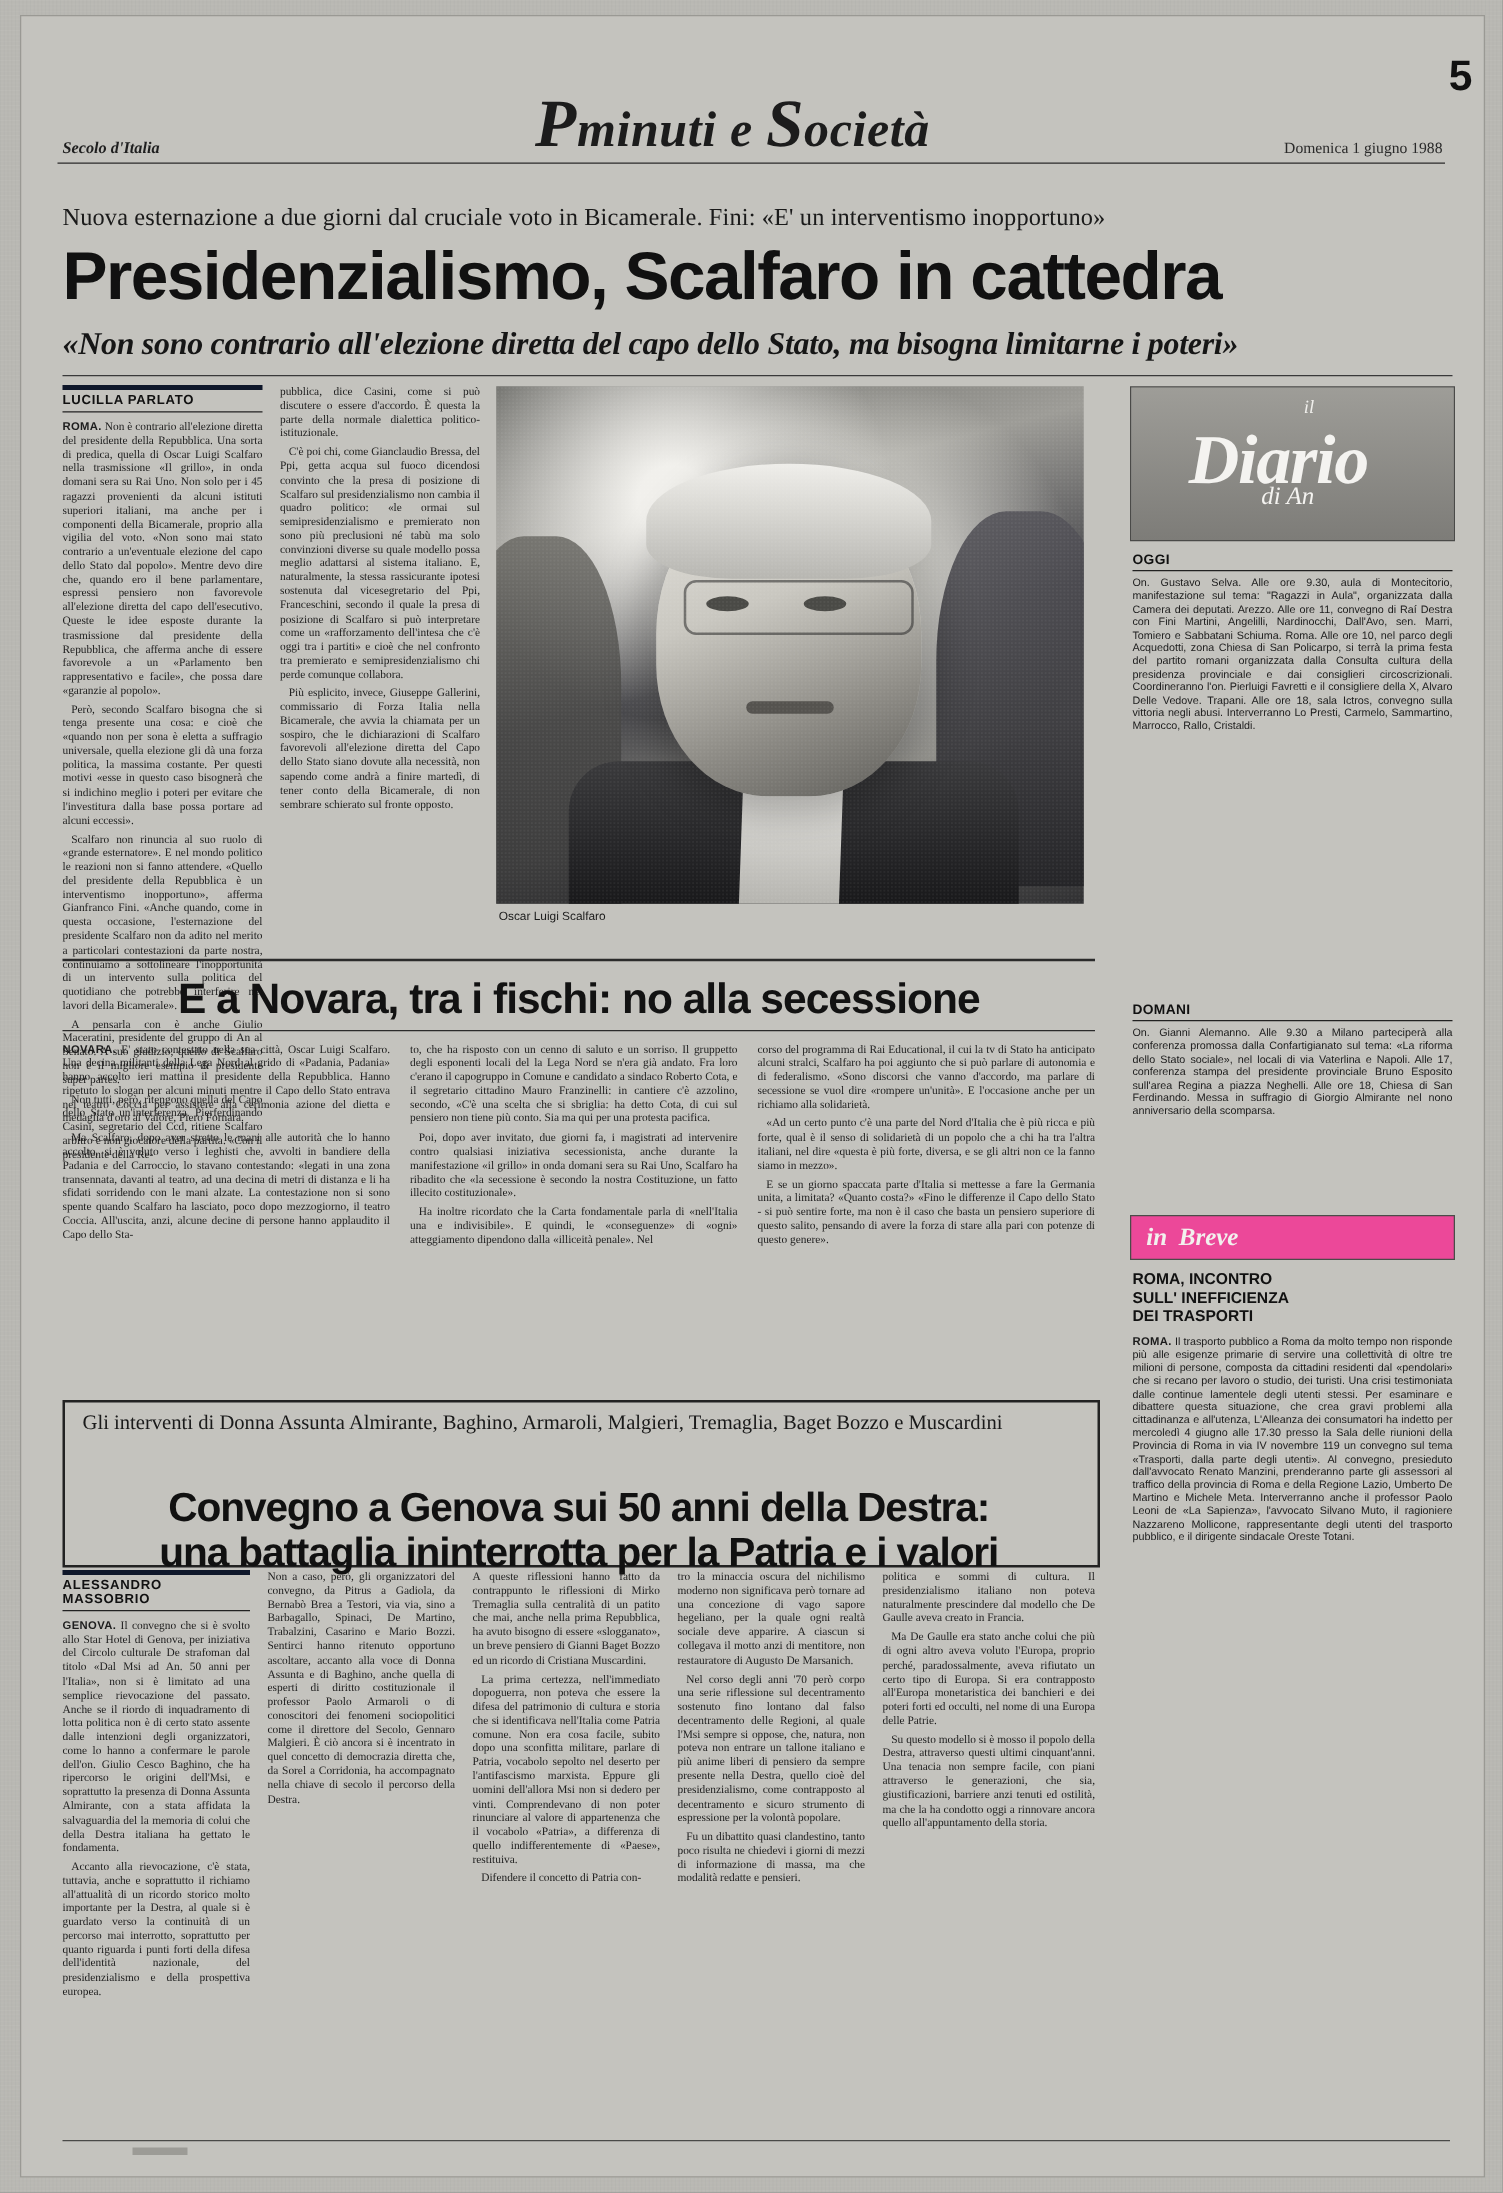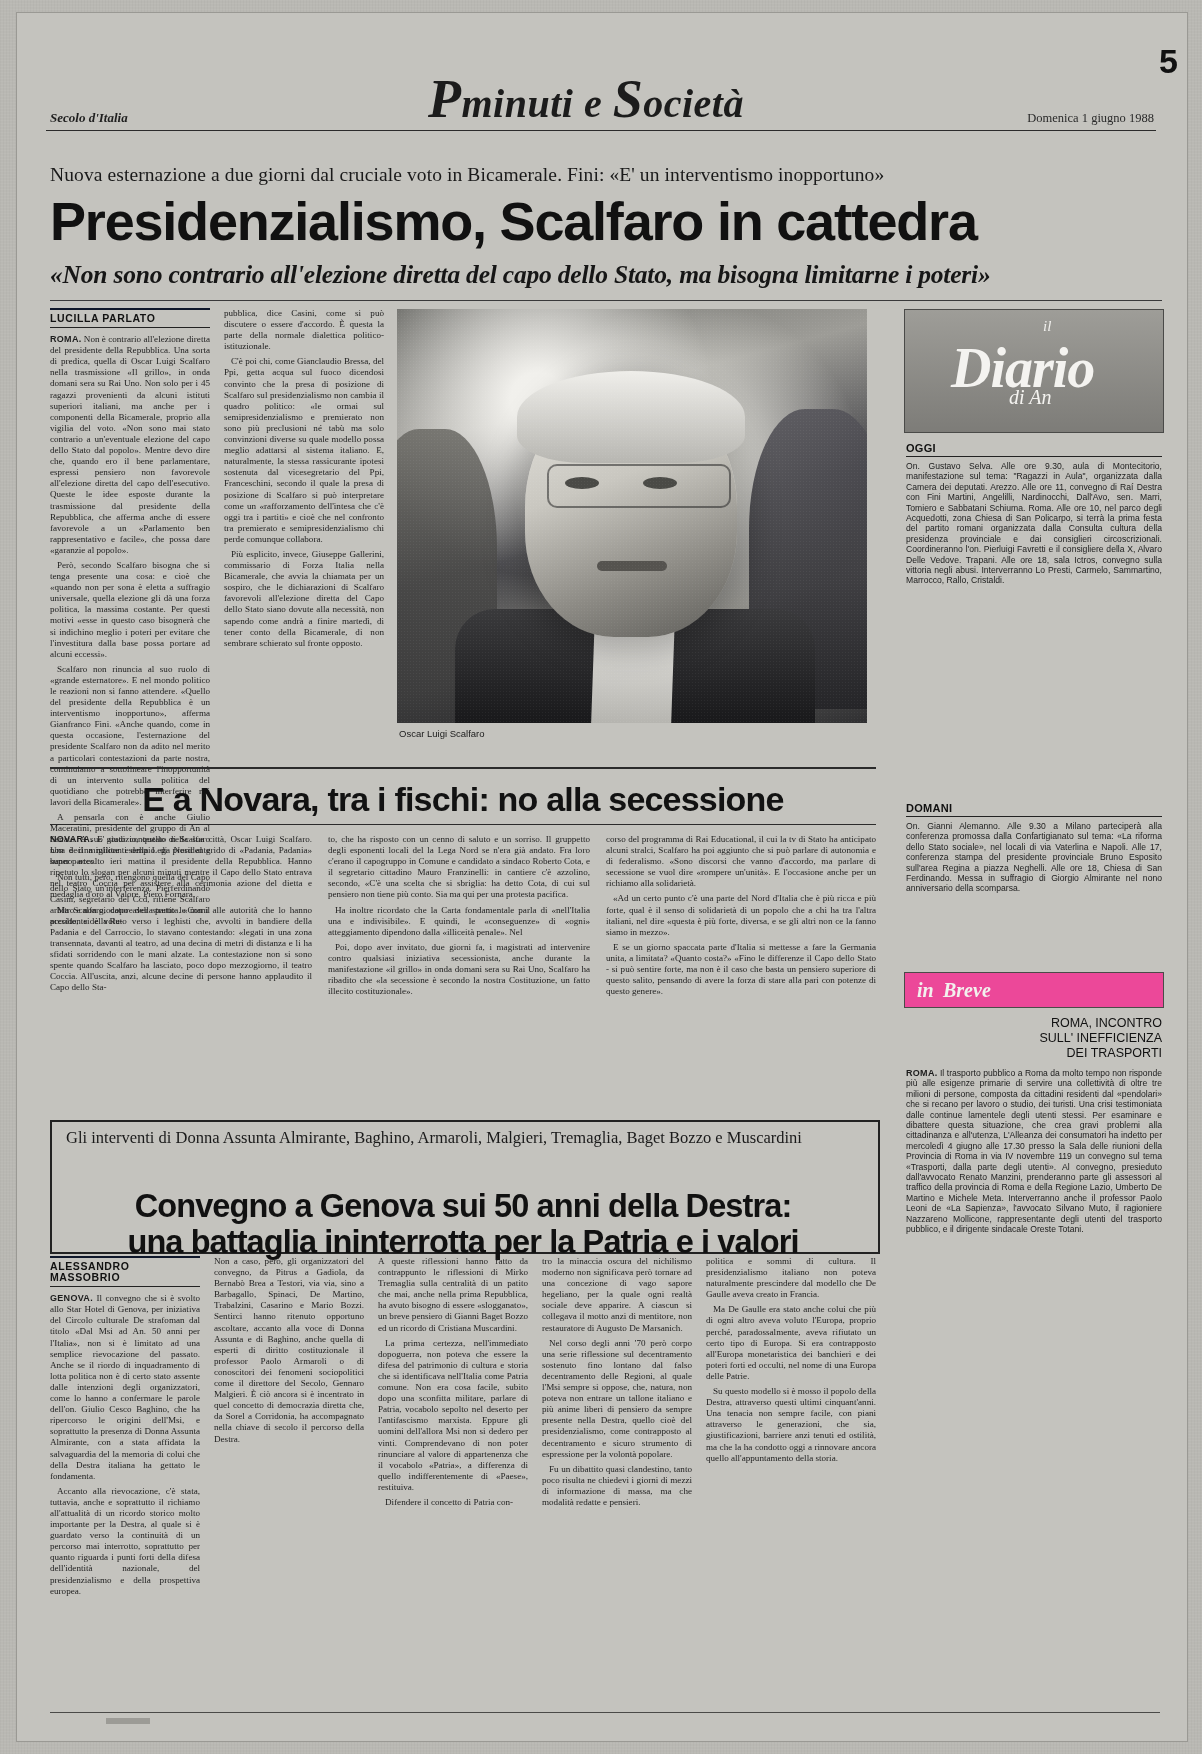--- a/index.html
+++ b/index.html
@@ -52,21 +52,21 @@
   }
   .subhead{
     position:absolute;left:34px;top:248px;width:1112px;
     font-family:"Liberation Serif",serif;font-style:italic;font-weight:bold;
     font-size:25.5px;color:#161616;letter-spacing:-.2px;
   }
   .hr-thin{position:absolute;left:34px;top:288px;width:1112px;border-top:1px solid #39393a;}
   
   .byline{
     font-family:"Liberation Sans",sans-serif;font-weight:bold;font-size:10.5px;
-    letter-spacing:.6px;color:#111;border-top:2px solid #0f172a;border-bottom:1px solid #222;
+    letter-spacing:.6px;color:#111;border-top:4px solid #0f172a;border-bottom:1px solid #222;
     padding:3px 0 3px 0;margin-bottom:6px;
   }
   .col{
     position:absolute;font-family:"Liberation Serif",serif;font-size:9.1px;
     line-height:11.1px;text-align:justify;color:#1d1d1d;
     hyphens:auto;-webkit-hyphens:auto;
   }
   .col p{margin:0 0 4px 0;text-indent:7px;}
   .col p.first{text-indent:0;}
   .lead{font-family:"Liberation Sans",sans-serif;font-weight:bold;font-size:9px;letter-spacing:.3px;}
@@ -147,22 +147,22 @@
     position:absolute;left:888px;top:960px;width:258px;height:34px;
     background:#ec4899;border:1px solid #4b4b49;
   }
   .inbreve span{
     position:absolute;left:12px;top:6px;font-family:"Liberation Serif",serif;font-style:italic;
     font-weight:bold;font-size:20px;color:#f2f1ee;
   }
   .inbreve span.b{color:#f2f1ee;}
   .breve-title{
     position:absolute;left:890px;top:1004px;width:256px;
-    font-family:"Liberation Sans",sans-serif;font-weight:normal;font-size:12.5px;
-    line-height:15px;color:#111;text-align:right;
+    font-family:"Liberation Sans",sans-serif;font-weight:bold;font-size:12.5px;
+    line-height:15px;color:#111;
   }
   
   .rule-2{position:absolute;left:34px;top:755px;width:826px;border-top:2px solid #2b2b2b;}
   .mid-head{
     position:absolute;left:34px;top:768px;width:826px;text-align:center;
     font-family:"Liberation Sans",sans-serif;font-weight:bold;font-size:34px;
     color:#121212;letter-spacing:-.8px;
   }
   .rule-3{position:absolute;left:34px;top:812px;width:826px;border-top:1px solid #2b2b2b;}
   
@@ -263,22 +263,22 @@
     <div class="rule-2"></div>
     <div class="mid-head">E a Novara, tra i fischi: no alla secessione</div>
     <div class="rule-3"></div>
 
     <div class="col" style="left:34px;top:822px;width:262px;height:268px;">
       <p class="first"><span class="lead">NOVARA.</span> <span>E' stato contestato nella sua città, Oscar Luigi Scalfaro. Una decina militanti della Lega Nord al grido di «Padania, Padania» hanno accolto ieri mattina il presidente della Repubblica. Hanno ripetuto lo slogan per alcuni minuti mentre il Capo dello Stato entrava nel teatro Coccia per assistere alla cerimonia azione del dietta e medaglia d'oro al Valore, Piero Fornara.</span></p>
       <p>Ma Scalfaro, dopo aver stretto le mani alle autorità che lo hanno accolto, si è voluto verso i leghisti che, avvolti in bandiere della Padania e del Carroccio, lo stavano contestando: «legati in una zona transennata, davanti al teatro, ad una decina di metri di distanza e li ha sfidati sorridendo con le mani alzate. La contestazione non si sono spente quando Scalfaro ha lasciato, poco dopo mezzogiorno, il teatro Coccia. All'uscita, anzi, alcune decine di persone hanno applaudito il Capo dello Sta-</p>
     </div>
     <div class="col" style="left:312px;top:822px;width:262px;height:268px;">
       <p class="first">to, che ha risposto con un cenno di saluto e un sorriso. Il gruppetto degli esponenti locali del la Lega Nord se n'era già andato. Fra loro c'erano il capogruppo in Comune e candidato a sindaco Roberto Cota, e il segretario cittadino Mauro Franzinelli: in cantiere c'è azzolino, secondo, «C'è una scelta che si sbriglia: ha detto Cota, di cui sul pensiero non tiene più conto. Sia ma qui per una protesta pacifica.</p>
+      <p>Poi, dopo aver invitato, due giorni fa, i magistrati ad intervenire contro qualsiasi iniziativa secessionista, anche durante la manifestazione «il grillo» in onda domani sera su Rai Uno, Scalfaro ha ribadito che «la secessione è secondo la nostra Costituzione, un fatto illecito costituzionale».</p>
       <p>Ha inoltre ricordato che la Carta fondamentale parla di «nell'Italia una e indivisibile». E quindi, le «conseguenze» di «ogni» atteggiamento dipendono dalla «illiceità penale». Nel</p>
-      <p>Poi, dopo aver invitato, due giorni fa, i magistrati ad intervenire contro qualsiasi iniziativa secessionista, anche durante la manifestazione «il grillo» in onda domani sera su Rai Uno, Scalfaro ha ribadito che «la secessione è secondo la nostra Costituzione, un fatto illecito costituzionale».</p>
     </div>
     <div class="col" style="left:590px;top:822px;width:270px;height:268px;">
       <p class="first">corso del programma di Rai Educational, il cui la tv di Stato ha anticipato alcuni stralci, Scalfaro ha poi aggiunto che si può parlare di autonomia e di federalismo. «Sono discorsi che vanno d'accordo, ma parlare di secessione se vuol dire «rompere un'unità». E l'occasione anche per un richiamo alla solidarietà.</p>
       <p>«Ad un certo punto c'è una parte del Nord d'Italia che è più ricca e più forte, qual è il senso di solidarietà di un popolo che a chi ha tra l'altra italiani, nel dire «questa è più forte, diversa, e se gli altri non ce la fanno siamo in mezzo».</p>
       <p>E se un giorno spaccata parte d'Italia si mettesse a fare la Germania unita, a limitata? «Quanto costa?» «Fino le differenze il Capo dello Stato - si può sentire forte, ma non è il caso che basta un pensiero superiore di questo salito, pensando di avere la forza di stare alla pari con potenze di questo genere».</p>
     </div>
 
     <div class="feat-box"></div>
     <div class="feat-kicker">Gli interventi di Donna Assunta Almirante, Baghino, Armaroli, Malgieri, Tremaglia, Baget Bozzo e Muscardini</div>
     <div class="feat-head">

